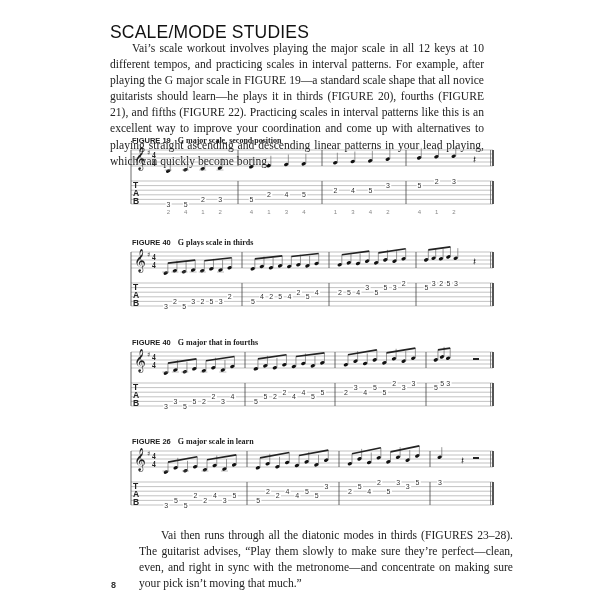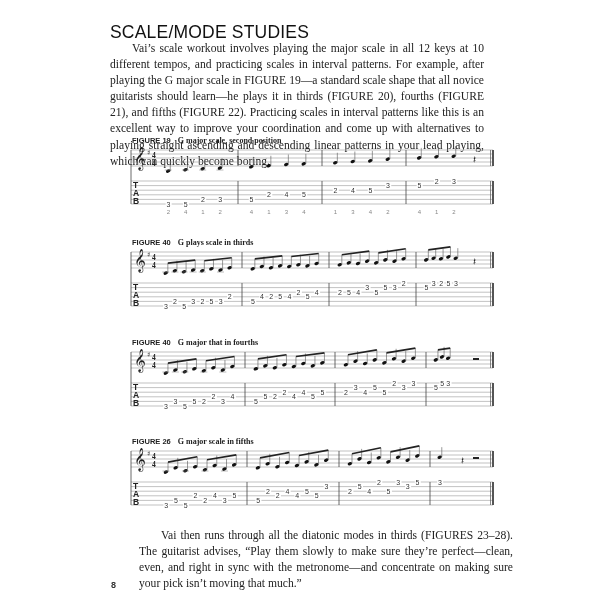--- a/index.html
+++ b/index.html
@@ -462,21 +462,21 @@
         <text x="430.28749999999997" y="385.5" class="tabnum">3</text>
         <ellipse cx="432.0875" cy="358.1525" rx="2.3" ry="1.6" fill="#111" transform="rotate(-20 432.0875 358.1525)"></ellipse>
         <line x1="434.1875" x2="434.1875" y1="358.1525" y2="348.1525" stroke="#555" stroke-width="0.6"></line>
         <line x1="421.9375" x2="434.1875" y1="349.8775" y2="348.1525" stroke="#222" stroke-width="1.6"></line>
         <rect x="457" y="358" width="6" height="2" fill="#222"></rect>
       </g>
     </svg>
 </div>
 
 <div class="fig" id="fig3" style="top:0">
-  <div class="fig-label" style="top:437px"><span class="num">FIGURE 26</span><span class="cap">G major scale in fifths</span></div>
+  <div class="fig-label" style="top:437px"><span class="num">FIGURE 26</span><span class="cap">G major scale in learn</span></div>
   <svg class="music" width="600" height="600">
       <g>
         <line x1="115" x2="477" y1="451" y2="451" stroke="#999" stroke-width="0.6"></line>
         <line x1="115" x2="477" y1="455" y2="455" stroke="#999" stroke-width="0.6"></line>
         <line x1="115" x2="477" y1="459" y2="459" stroke="#999" stroke-width="0.6"></line>
         <line x1="115" x2="477" y1="463" y2="463" stroke="#999" stroke-width="0.6"></line>
         <line x1="115" x2="477" y1="467" y2="467" stroke="#999" stroke-width="0.6"></line>
         <line x1="115" x2="477" y1="482" y2="482" stroke="#999" stroke-width="0.6"></line>
         <line x1="115" x2="477" y1="486.6" y2="486.6" stroke="#999" stroke-width="0.6"></line>
         <line x1="115" x2="477" y1="491.2" y2="491.2" stroke="#999" stroke-width="0.6"></line>

